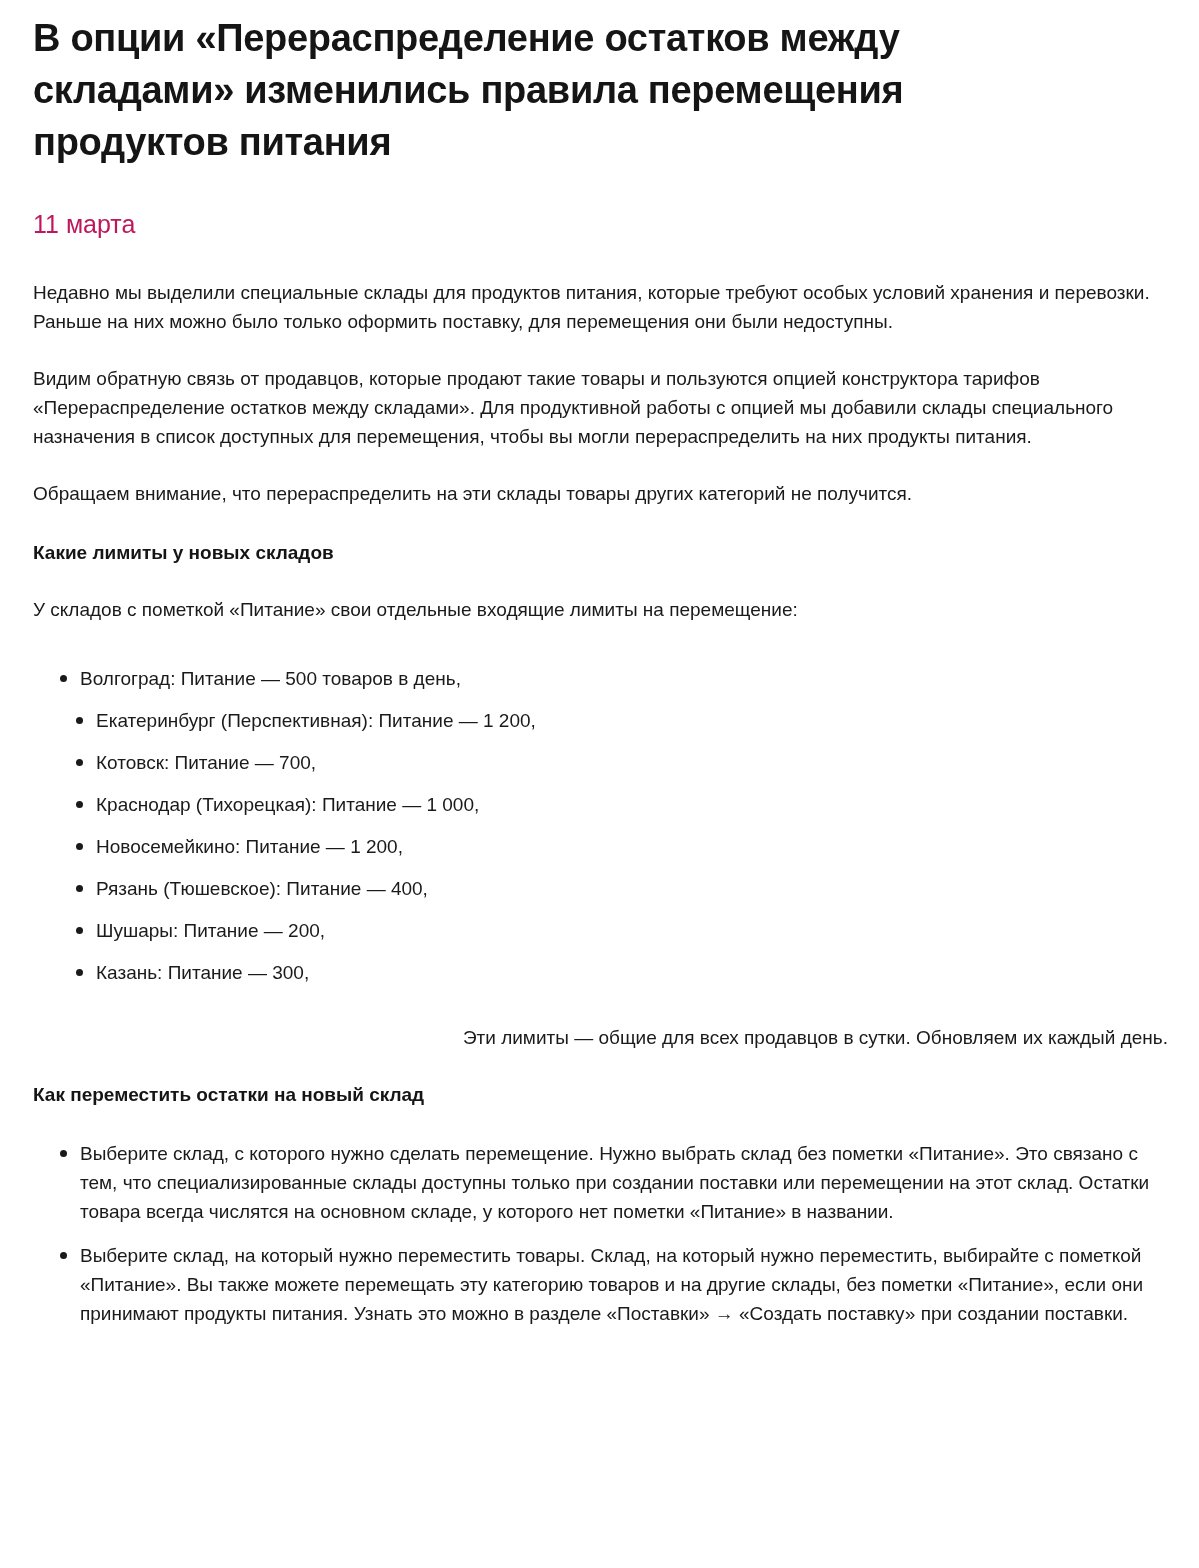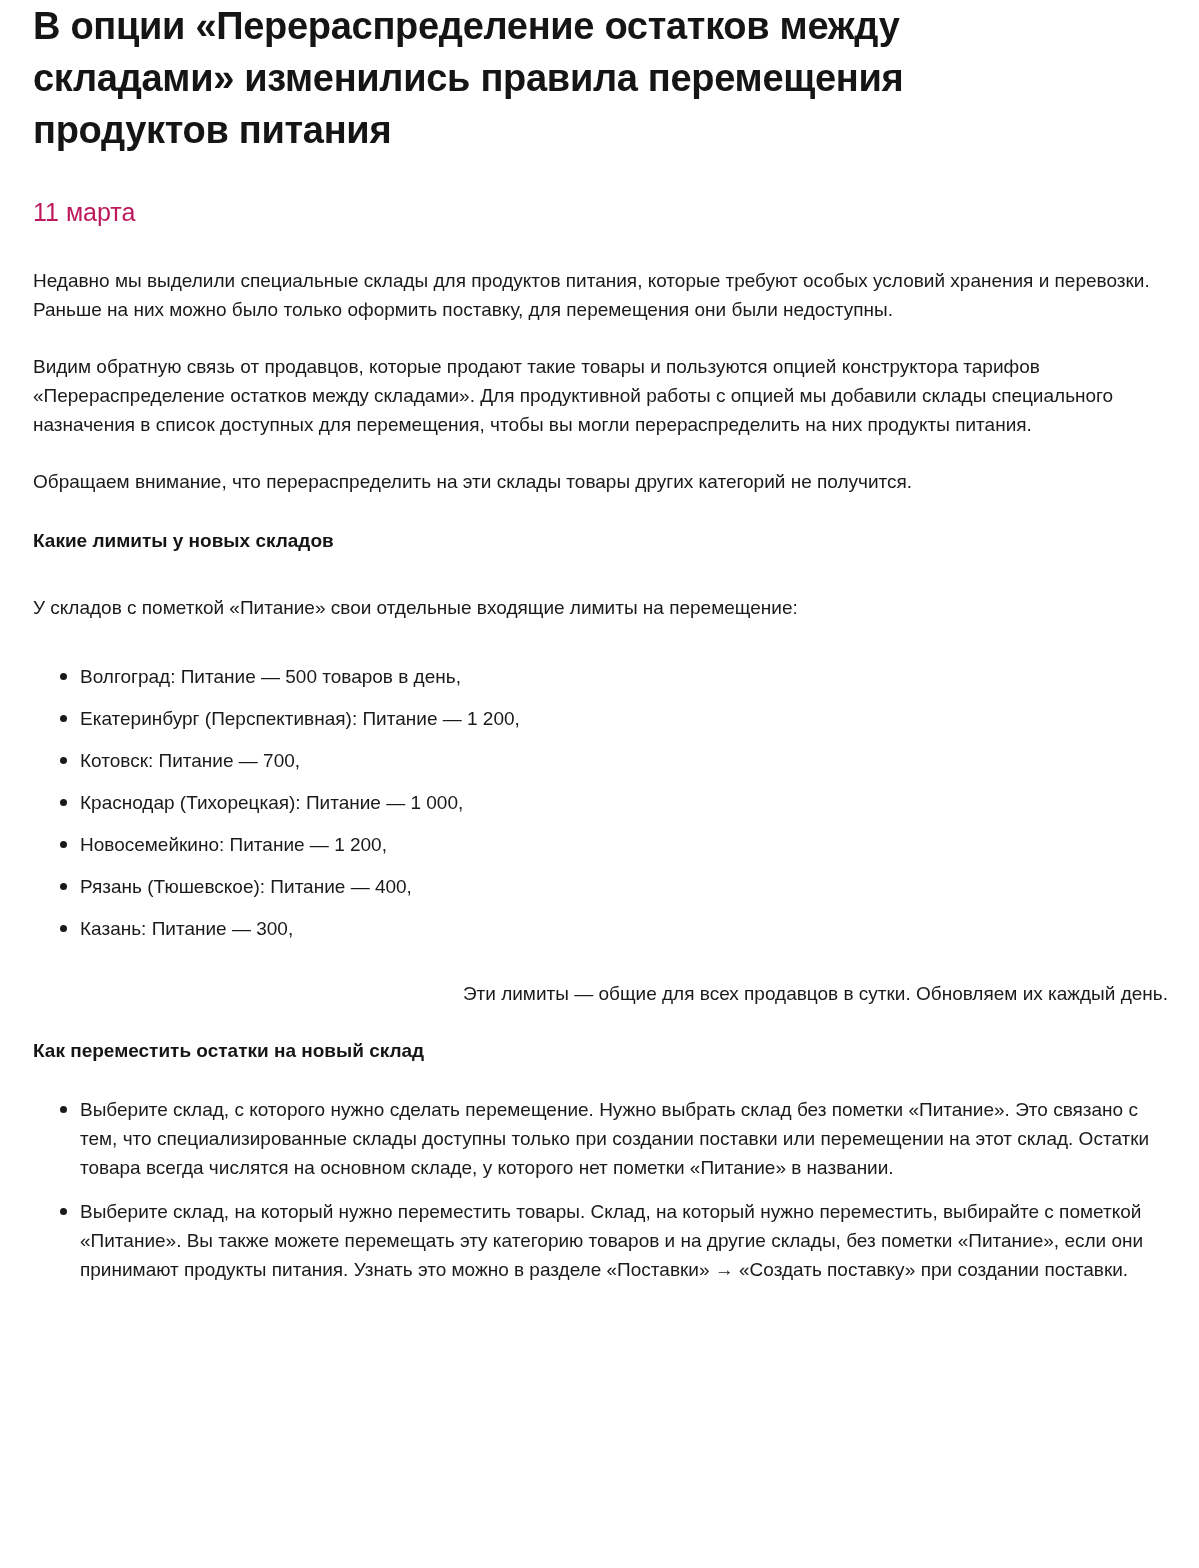--- a/index.html
+++ b/index.html
@@ -12,21 +12,21 @@
     width: 1199px;
     height: 1568px;
     overflow: hidden;
     font-family: "Liberation Sans", "DejaVu Sans", sans-serif;
     color: #1a1a1a;
     -webkit-font-smoothing: antialiased;
   }
   .article {
     box-sizing: border-box;
     width: 1182px;
-    padding: 0 14px 0 33px;
+    padding: 12px 14px 0 33px;
   }
   .page-title {
     margin: 0;
     max-width: 1040px;
     font-size: 38px;
     line-height: 52px;
     font-weight: 700;
     letter-spacing: -0.3px;
     color: #151515;
   }
@@ -46,21 +46,21 @@
     margin-top: 42px;
   }
   .section-heading {
     margin: 30px 0 0 0;
     font-size: 19px;
     line-height: 29px;
     font-weight: 700;
     color: #151515;
   }
   .lead {
-    margin-top: 38px;
+    margin-top: 28px;
   }
   ul.bullet-list {
     list-style: none;
     margin: 40px 0 0 0;
     padding: 0 0 0 47px;
     font-size: 19px;
     line-height: 29px;
   }
   ul.bullet-list li {
     position: relative;
@@ -70,20 +70,21 @@
     position: absolute;
     left: -20px;
     top: 11px;
     width: 7px;
     height: 7px;
     border-radius: 50%;
     background: #1a1a1a;
   }
   ul.limits-list li + li {
     margin-top: 13px;
+    margin-left: 16px;
   }
   .outro {
     margin-top: 36px;
     text-align: right;
   }
   .heading-2 {
     margin-top: 28px;
   }
   ul.steps-list {
     margin-top: 30px;
@@ -115,20 +116,21 @@
 
   <p class="para lead">У складов с пометкой «Питание» свои отдельные входящие лимиты на перемещение:</p>
 
   <ul class="bullet-list limits-list">
     <li>Волгоград: Питание — 500 товаров в день,</li>
     <li>Екатеринбург (Перспективная): Питание — 1&nbsp;200,</li>
     <li>Котовск: Питание — 700,</li>
     <li>Краснодар (Тихорецкая): Питание — 1&nbsp;000,</li>
     <li>Новосемейкино: Питание — 1&nbsp;200,</li>
     <li>Рязань (Тюшевское): Питание — 400,</li>
+    <li>Шушары: Питание — 200,</li>
     <li>Казань: Питание — 300,</li>
   </ul>
 
   <p class="para outro">Эти лимиты — общие для всех продавцов в сутки. Обновляем их каждый день.</p>
 
   <h2 class="section-heading heading-2">Как переместить остатки на новый склад</h2>
 
   <ul class="bullet-list steps-list">
     <li>Выберите склад, с которого нужно сделать перемещение. Нужно выбрать склад без пометки «Питание». Это связано с тем, что специализированные склады доступны только при создании поставки или перемещении на этот склад. Остатки товара всегда числятся на основном складе, у которого нет пометки «Питание» в названии.</li>
     <li>Выберите склад, на который нужно переместить товары. Склад, на который нужно переместить, выбирайте с пометкой «Питание». Вы также можете перемещать эту категорию товаров и на другие склады, без пометки «Питание», если они принимают продукты питания. Узнать это можно в разделе «Поставки» → «Создать поставку» при создании поставки.</li>

